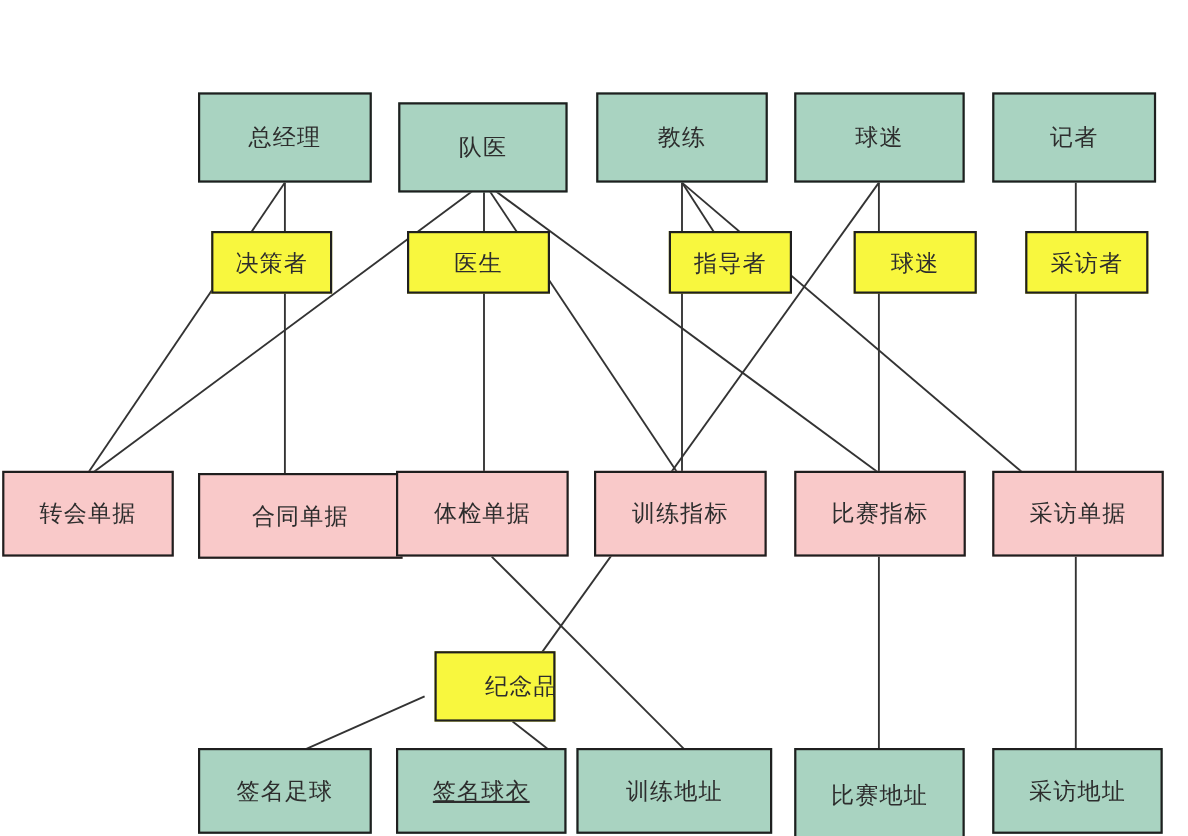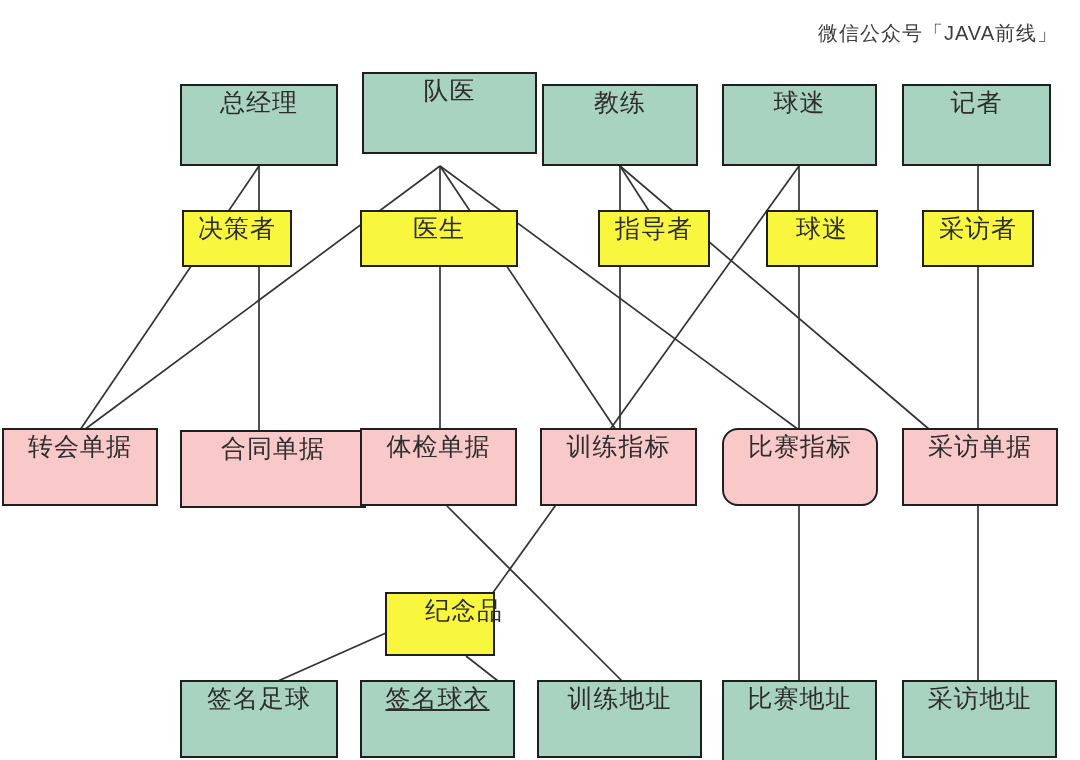--- a/index.html
+++ b/index.html
@@ -3,26 +3,26 @@
 <meta charset="utf-8">
 <style>
   html,body{margin:0;padding:0;}
   body{
     width:1080px;height:760px;position:relative;background:#ffffff;
     font-family:"Liberation Sans","DejaVu Sans",sans-serif;overflow:hidden;
   }
   #diagram{position:absolute;left:0;top:0;width:1080px;height:760px;}
   #edges-layer{position:absolute;left:0;top:0;width:1080px;height:760px;}
   .node{
-    position:absolute;display:flex;align-items:flex-start;justify-content:center;
+    position:absolute;display:flex;align-items:center;justify-content:center;
     box-sizing:border-box;border:2px solid #1f1f1f;
-    font-size:25px;color:#2d2d2d;letter-spacing:1px;white-space:nowrap;
+    font-size:21px;color:#2d2d2d;letter-spacing:1px;white-space:nowrap;
   }
   .node.actor{background:#a9d3c1;}
-  .node.role{background:#f8f73e;}
+  .node.role{background:#f8f73e;margin-left:10px;}
   .node.doc{background:#f9c9c9;}
   .watermark{
     position:absolute;top:20px;right:22px;
     font-size:20px;color:#3c3c3c;letter-spacing:1px;
   }
 </style>
 </head>
 <body>
 
 <div id="diagram">
@@ -42,36 +42,36 @@
       <line x1="447" y1="506" x2="624" y2="683" stroke="#333333" stroke-width="1.7"></line>
       <line x1="386" y1="633" x2="278" y2="681" stroke="#333333" stroke-width="1.7"></line>
       <line x1="466" y1="656" x2="498" y2="681" stroke="#333333" stroke-width="1.7"></line>
       <line x1="799" y1="506" x2="799" y2="681" stroke="#333333" stroke-width="1.7"></line>
       <line x1="978" y1="506" x2="978" y2="681" stroke="#333333" stroke-width="1.7"></line>
     </svg>
   <div id="nodes-layer">
       <div class="node actor" style="left: 180px; top: 84px; width: 158px; height: 82px;">
         <span>总经理</span>
       </div>
-      <div class="node actor" style="left: 362px; top: 72px; width: 175px; height: 82px;">
+      <div class="node actor" style="left: 362px; top: 93px; width: 154px; height: 82px;">
         <span>队医</span>
       </div>
       <div class="node actor" style="left: 542px; top: 84px; width: 156px; height: 82px;">
         <span>教练</span>
       </div>
       <div class="node actor" style="left: 722px; top: 84px; width: 155px; height: 82px;">
         <span>球迷</span>
       </div>
       <div class="node actor" style="left: 902px; top: 84px; width: 149px; height: 82px;">
         <span>记者</span>
       </div>
       <div class="node role" style="left: 182px; top: 210px; width: 110px; height: 57px;">
         <span>决策者</span>
       </div>
-      <div class="node role" style="left: 360px; top: 210px; width: 158px; height: 57px;">
+      <div class="node role" style="left: 360px; top: 210px; width: 130px; height: 57px;">
         <span>医生</span>
       </div>
       <div class="node role" style="left: 598px; top: 210px; width: 112px; height: 57px;">
         <span>指导者</span>
       </div>
       <div class="node role" style="left: 766px; top: 210px; width: 112px; height: 57px;">
         <span>球迷</span>
       </div>
       <div class="node role" style="left: 922px; top: 210px; width: 112px; height: 57px;">
         <span>采访者</span>
@@ -81,39 +81,38 @@
       </div>
       <div class="node doc" style="left: 180px; top: 430px; width: 186px; height: 78px;">
         <span>合同单据</span>
       </div>
       <div class="node doc" style="left: 360px; top: 428px; width: 157px; height: 78px;">
         <span>体检单据</span>
       </div>
       <div class="node doc" style="left: 540px; top: 428px; width: 157px; height: 78px;">
         <span>训练指标</span>
       </div>
-      <div class="node doc" style="left: 722px; top: 428px; width: 156px; height: 78px; border-radius: 16px;">
+      <div class="node doc" style="left: 722px; top: 428px; width: 156px; height: 78px;">
         <span>比赛指标</span>
       </div>
       <div class="node doc" style="left: 902px; top: 428px; width: 156px; height: 78px; font-family: Liberation Serif, serif;">
         <span>采访单据</span>
       </div>
       <div class="node role" style="left: 385px; top: 592px; width: 110px; height: 64px; padding-left: 48px;">
         <span>纪念品</span>
       </div>
       <div class="node actor" style="left: 180px; top: 680px; width: 158px; height: 78px;">
         <span>签名足球</span>
       </div>
       <div class="node actor" style="left: 360px; top: 680px; width: 155px; height: 78px; text-decoration: underline;">
         <span>签名球衣</span>
       </div>
-      <div class="node actor" style="left: 537px; top: 680px; width: 165px; height: 78px; font-family: Liberation Serif, serif;">
+      <div class="node actor" style="left: 524px; top: 680px; width: 178px; height: 78px; font-family: Liberation Serif, serif;">
         <span>训练地址</span>
       </div>
       <div class="node actor" style="left: 722px; top: 680px; width: 155px; height: 86px;">
         <span>比赛地址</span>
       </div>
       <div class="node actor" style="left: 902px; top: 680px; width: 155px; height: 78px;">
         <span>采访地址</span>
       </div>
     </div>
-  <div class="watermark">微信公众号「JAVA前线」</div>
 </div>
 
 </body></html>

